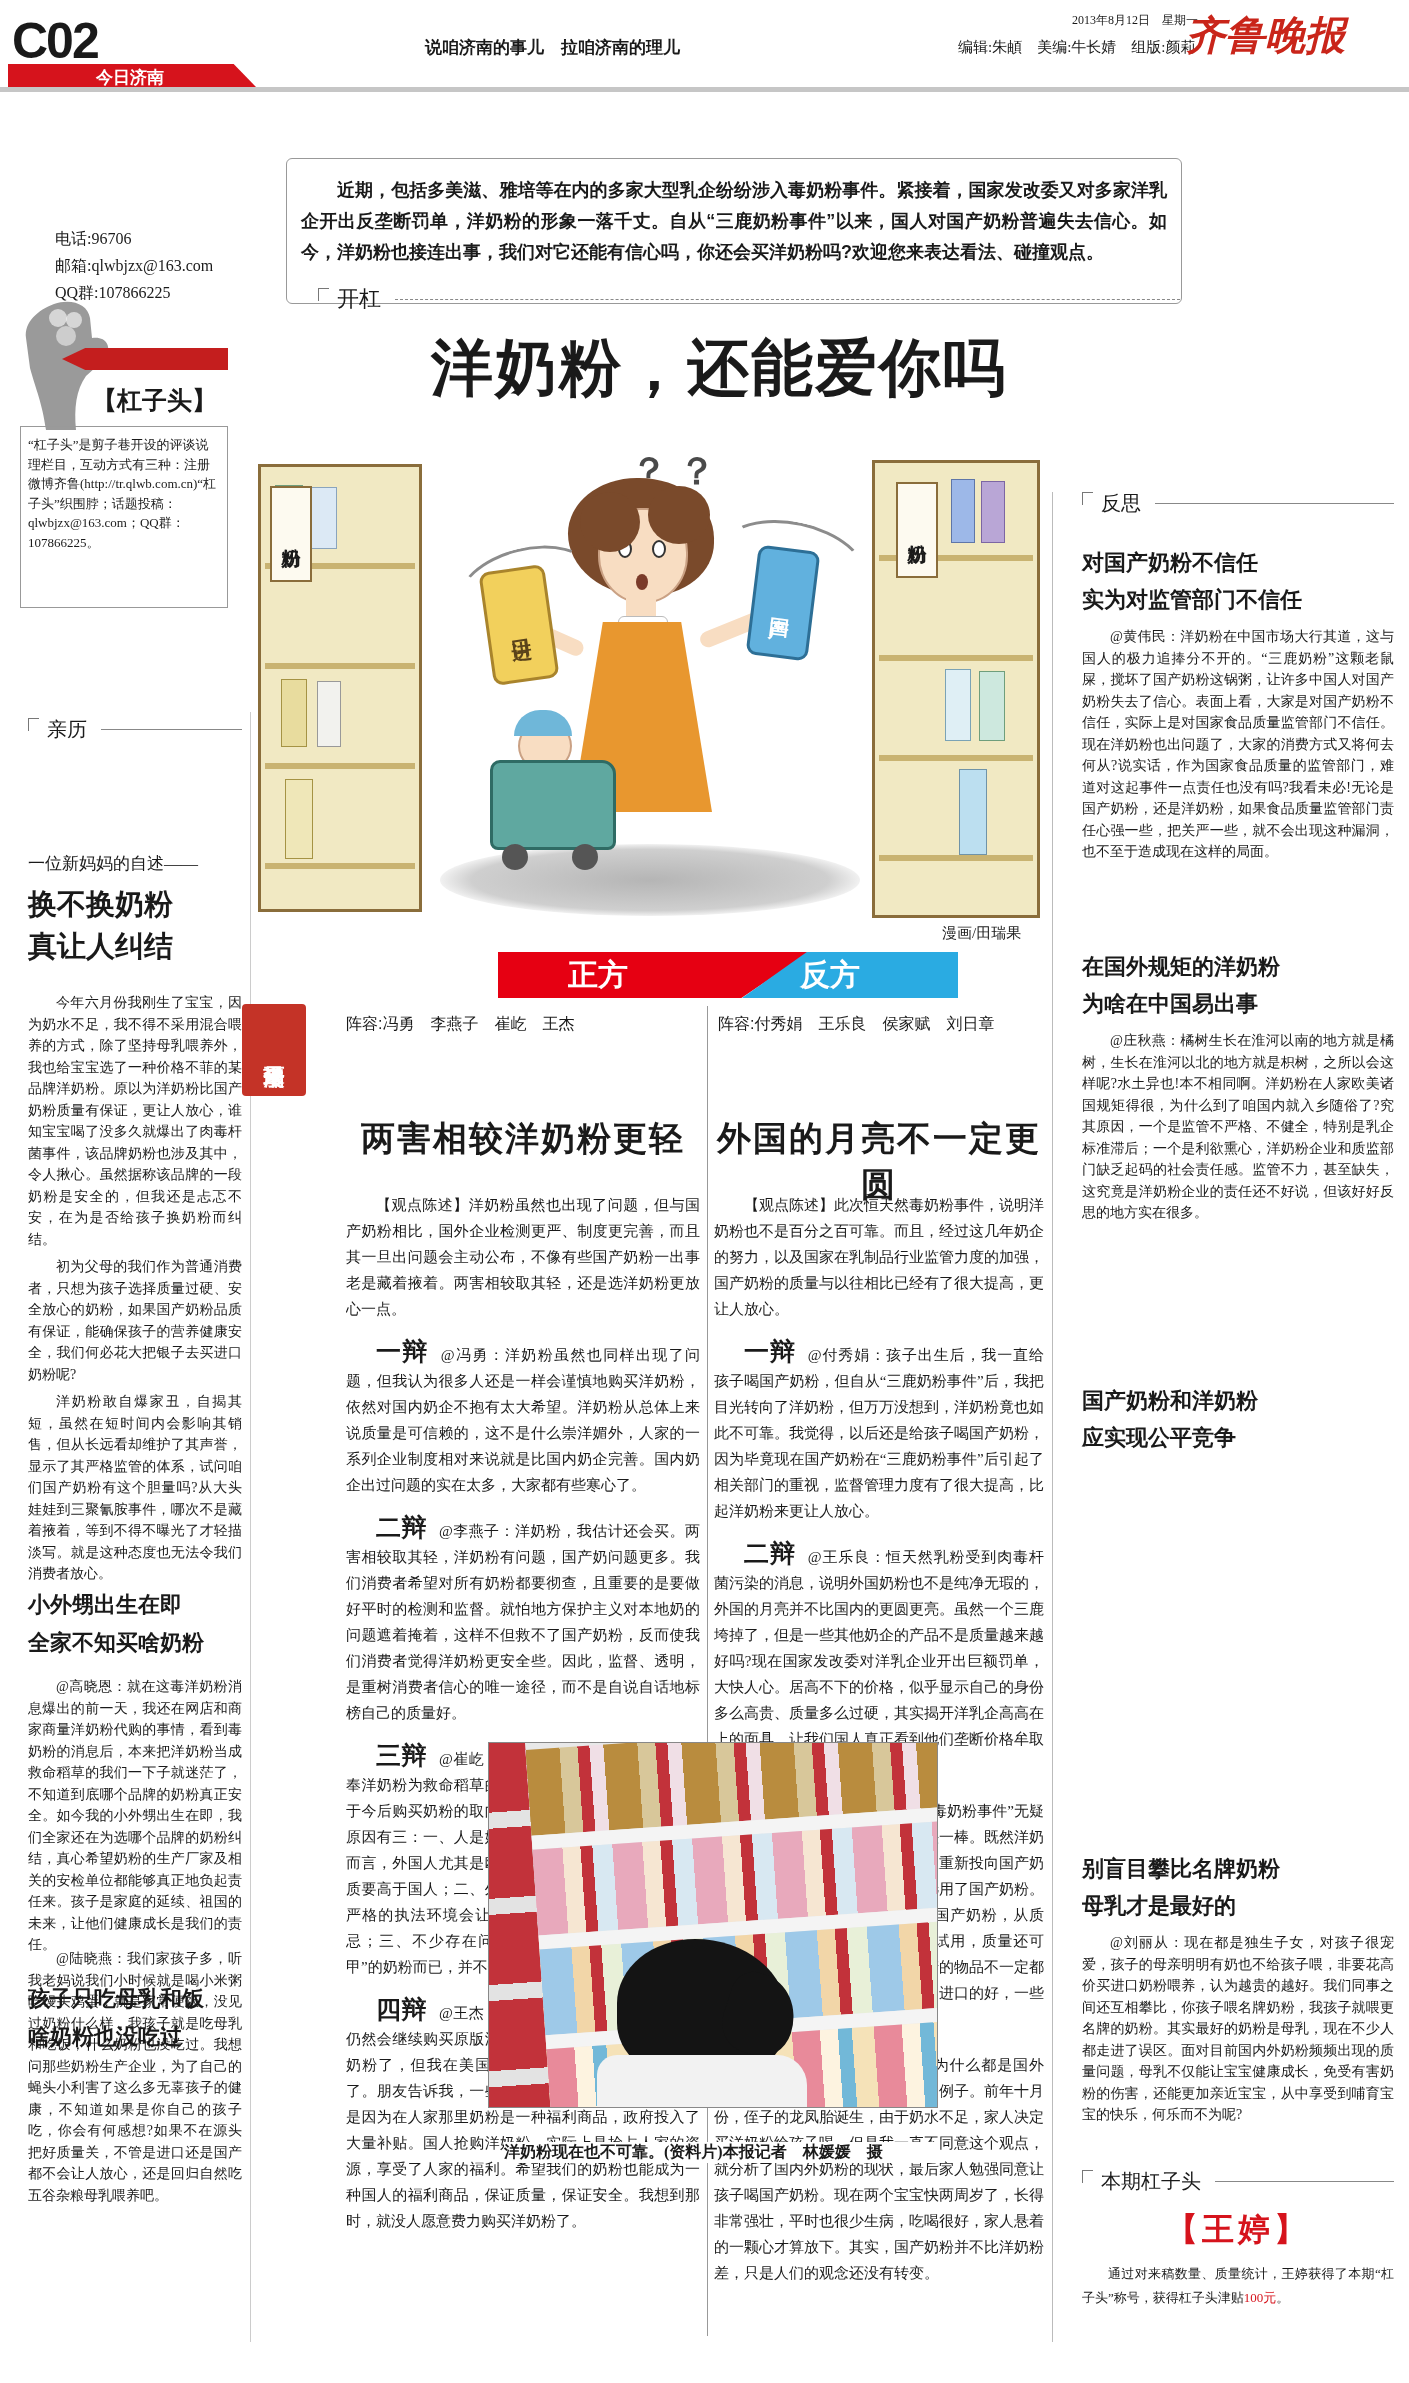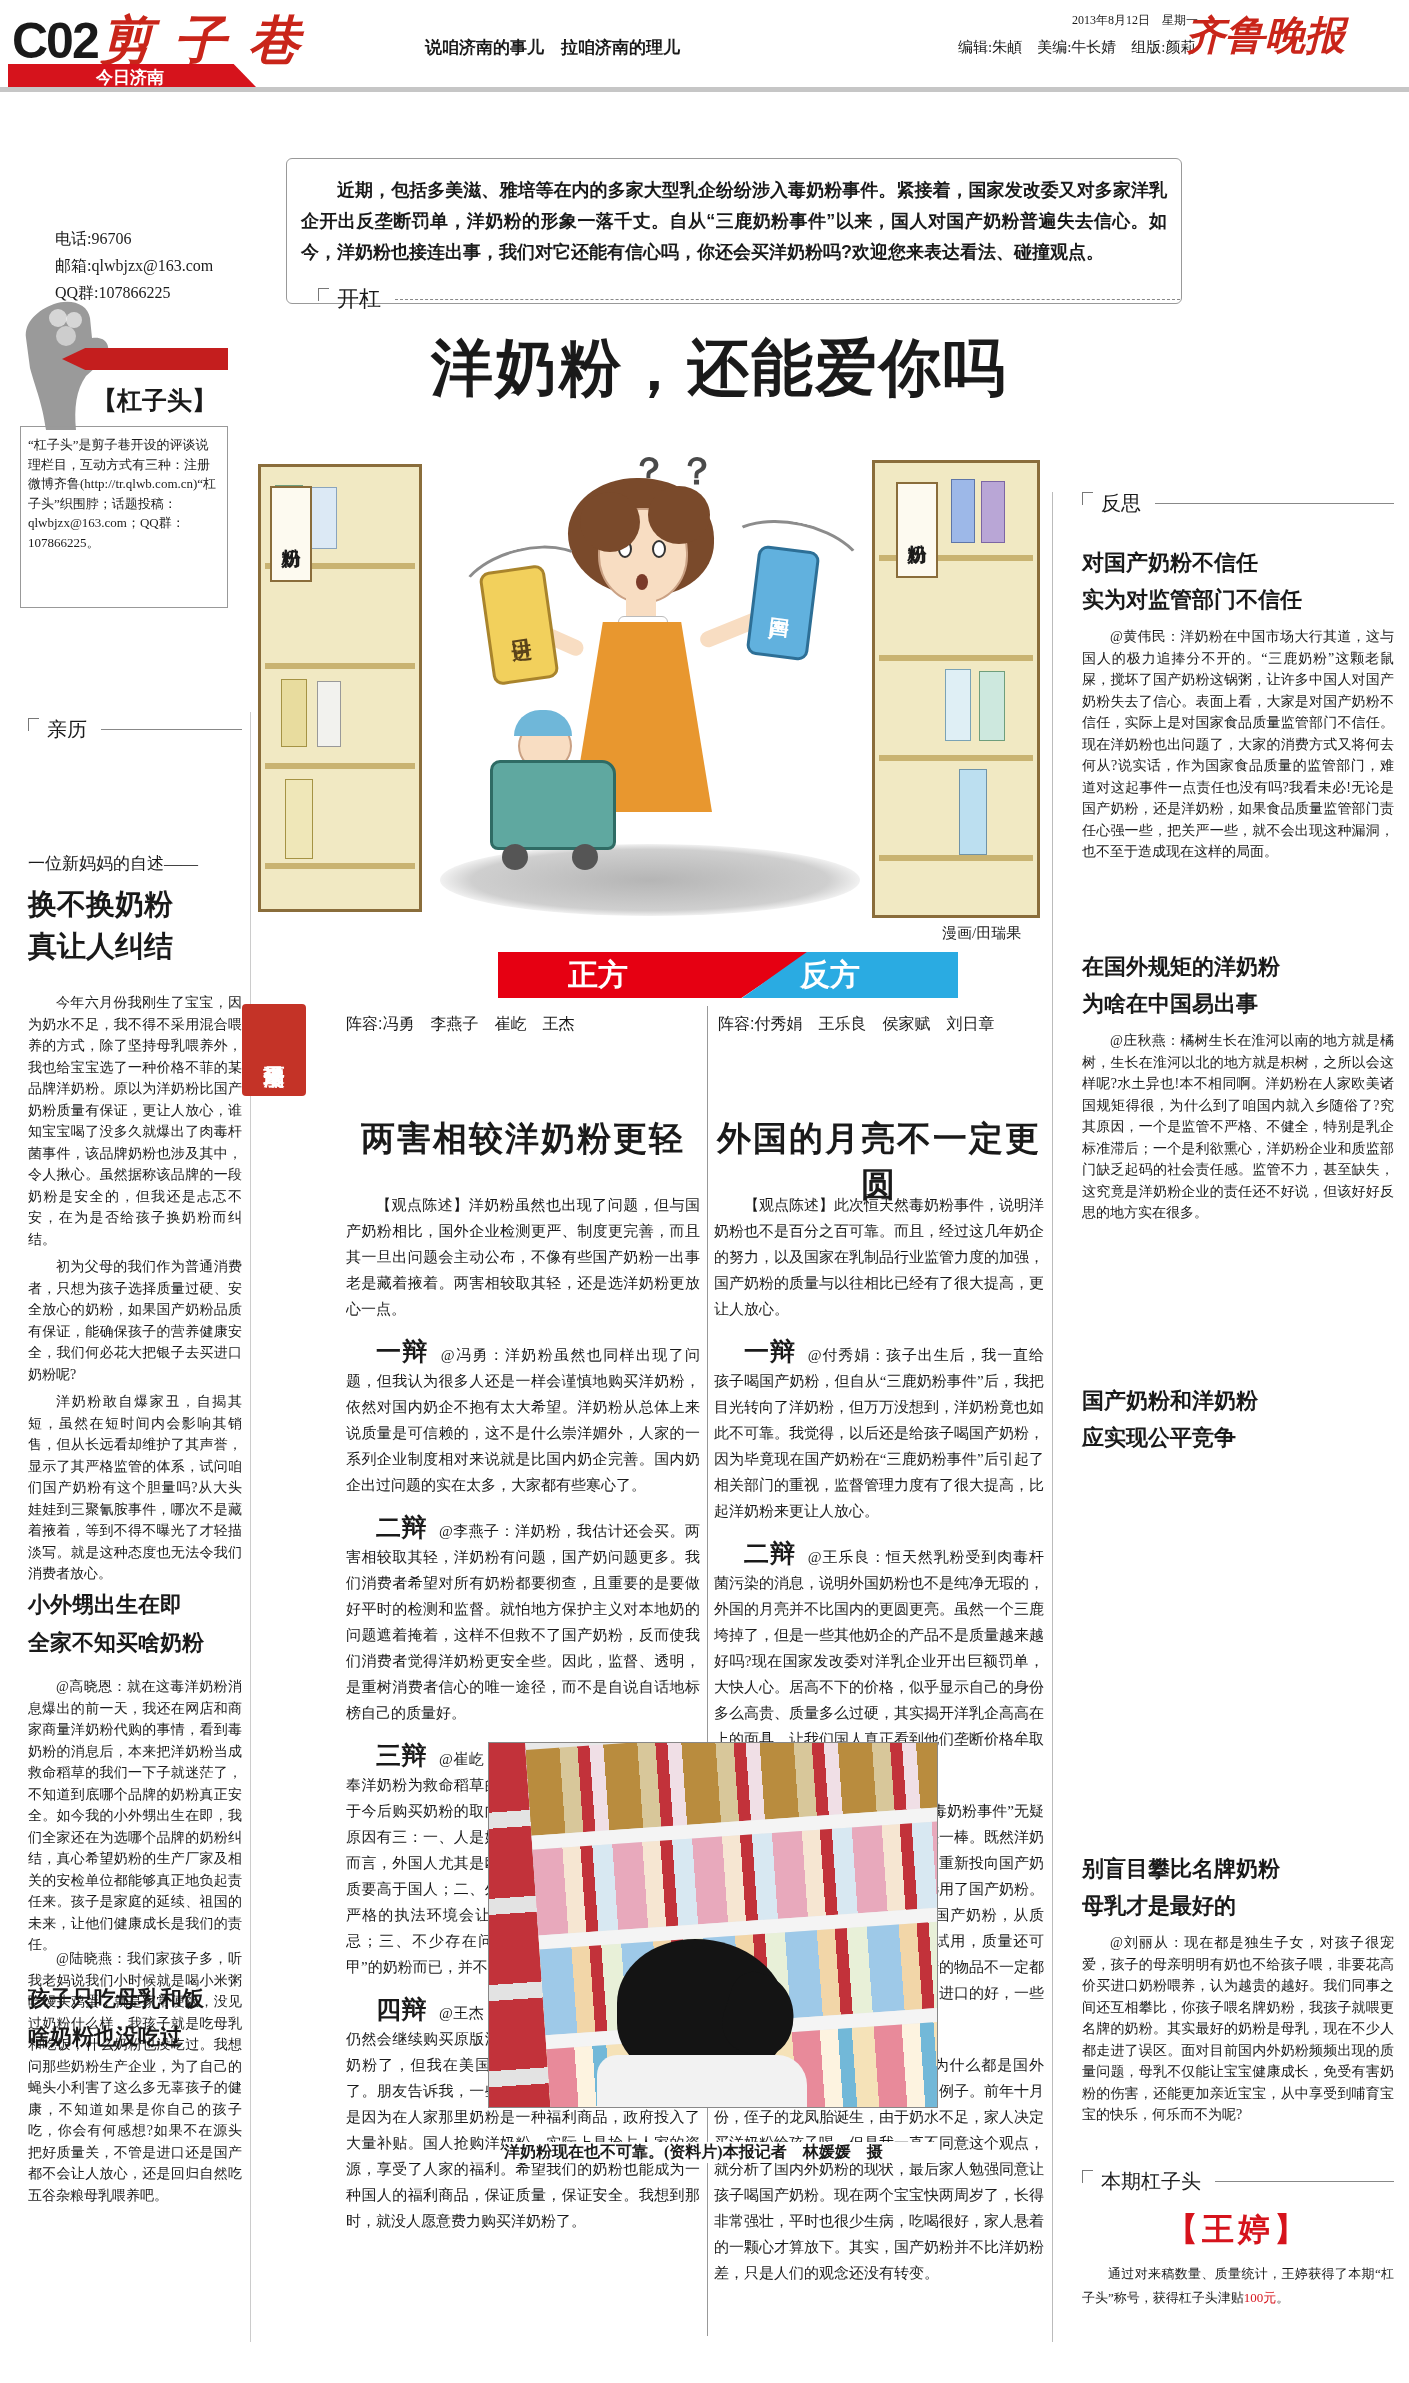--- a/index.html
+++ b/index.html
@@ -52,21 +52,20 @@
         text-align:center;letter-spacing:4px;}
   .red-txt{color:#d6131c;}
   .clip{overflow:hidden;}
 </style>
 </head>
 <body>
 
 <div id="page">
 
   <div class="abs page-code" style="left:12px;top:12px;">C02</div>
-  <div class="abs section-name" style="left:100px;top:6px;">剪子巷</div>
   <div class="abs tagline" style="left:425px;top:36px;">说咱济南的事儿　拉咱济南的理儿</div>
   <div class="abs red-band" style="left:8px;top:64px;width:248px;height:23px;"></div>
   <div class="abs band-text" style="left:96px;top:66px;">今日济南</div>
   <div class="abs date-line" style="left:1072px;top:12px;">2013年8月12日　星期一</div>
   <div class="abs staff-line" style="left:958px;top:38px;">编辑:朱頔　美编:牛长婧　组版:颜莉</div>
   <div class="abs paper-name" style="left:1185px;top:8px;">齐鲁晚报</div>
   <div class="abs gray-rule" style="left:0;top:87px;width:1409px;height:5px;"></div>
 
   <div class="abs" style="left:55px;top:225px;font-size:16px;line-height:27px;">
     <div>电话:96706</div>

